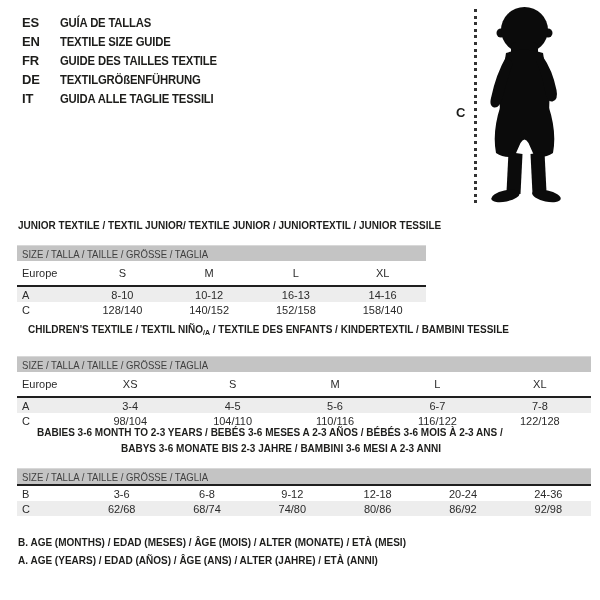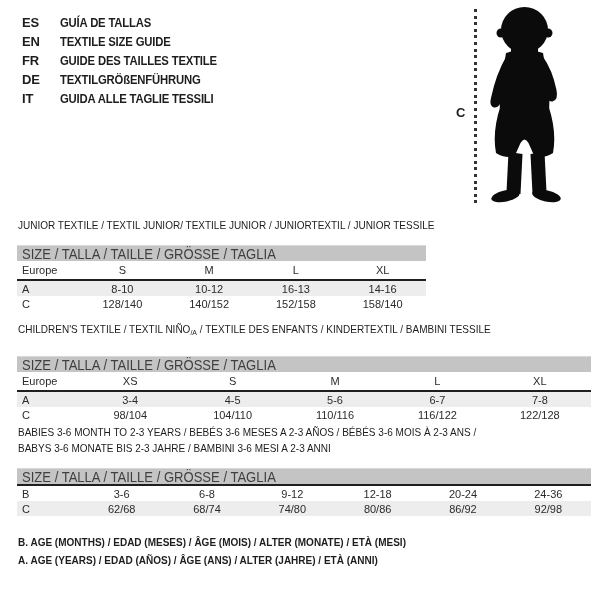--- a/index.html
+++ b/index.html
@@ -24,34 +24,34 @@
 
   
   .figure{position:absolute;left:450px;top:0;width:150px;height:215px;}
   .c-label{position:absolute;left:6px;top:105px;font-weight:bold;font-size:13px;}
   .dotted-line{position:absolute;left:24px;top:9px;width:3px;height:198px;
     background:repeating-linear-gradient(to bottom,#333 0 3px,transparent 3px 6.6px);}
   .baby-svg{position:absolute;left:34px;top:6px;}
 
   
   .sec{position:absolute;left:17px;}
-  .sec-title{font-weight:normal;font-size:11.5px;line-height:16px;color:var(--text);padding-left:1px;}
+  .sec-title{font-weight:bold;font-size:11.5px;line-height:16px;color:var(--text);padding-left:1px;text-align:center;}
   .sec-title sub{font-size:8px;vertical-align:-2px;}
   #sec1{top:217px;width:409px;}
   #sec2{top:321px;width:574px;}
   #sec3{top:424px;width:574px;}
   #sec1 .size-table{margin-top:12px;}
   #sec2 .size-table{margin-top:15px;}
   #sec3 .size-table{margin-top:12px;}
 
   .size-table{width:100%;}
   .bar{height:16px;background:var(--bar);border-top:1px solid #d8d8d8;display:flex;align-items:center;
-       padding-left:5px;font-size:15px;color:var(--muted);}
+       padding-left:5px;font-size:11px;color:var(--muted);}
   .trow{display:flex;align-items:center;height:15px;font-size:11px;color:#2b2b2b;}
-  .trow.head{height:18px;}
+  .trow.head{height:24px;}
   .trow .lbl{width:62px;flex:0 0 62px;padding-left:5px;}
   .trow .cell{flex:1;text-align:center;}
   .trow.shaded{background:var(--row_shaded);}
   .hline{height:2px;background:var(--line);}
 
   
   .footnotes{position:absolute;left:18px;top:533px;}
   .footnote{line-height:18px;font-weight:bold;font-size:11.5px;}
 </style>
 </head>

